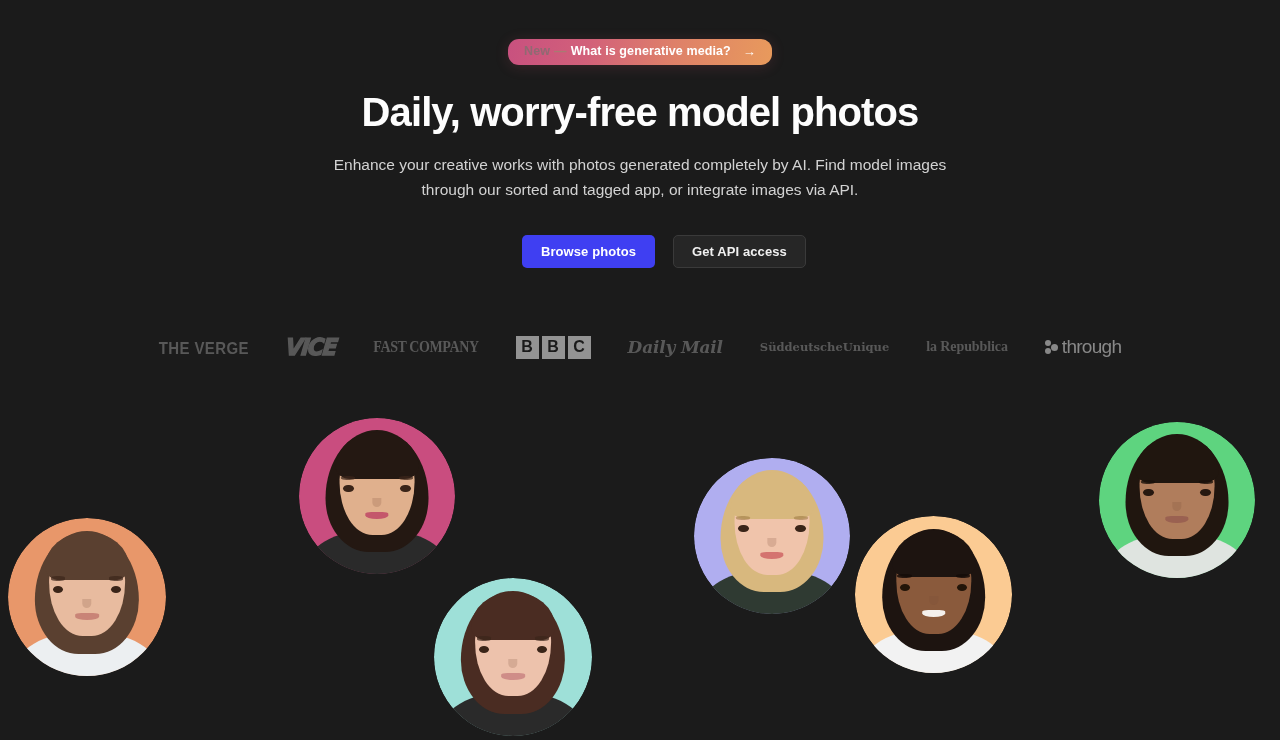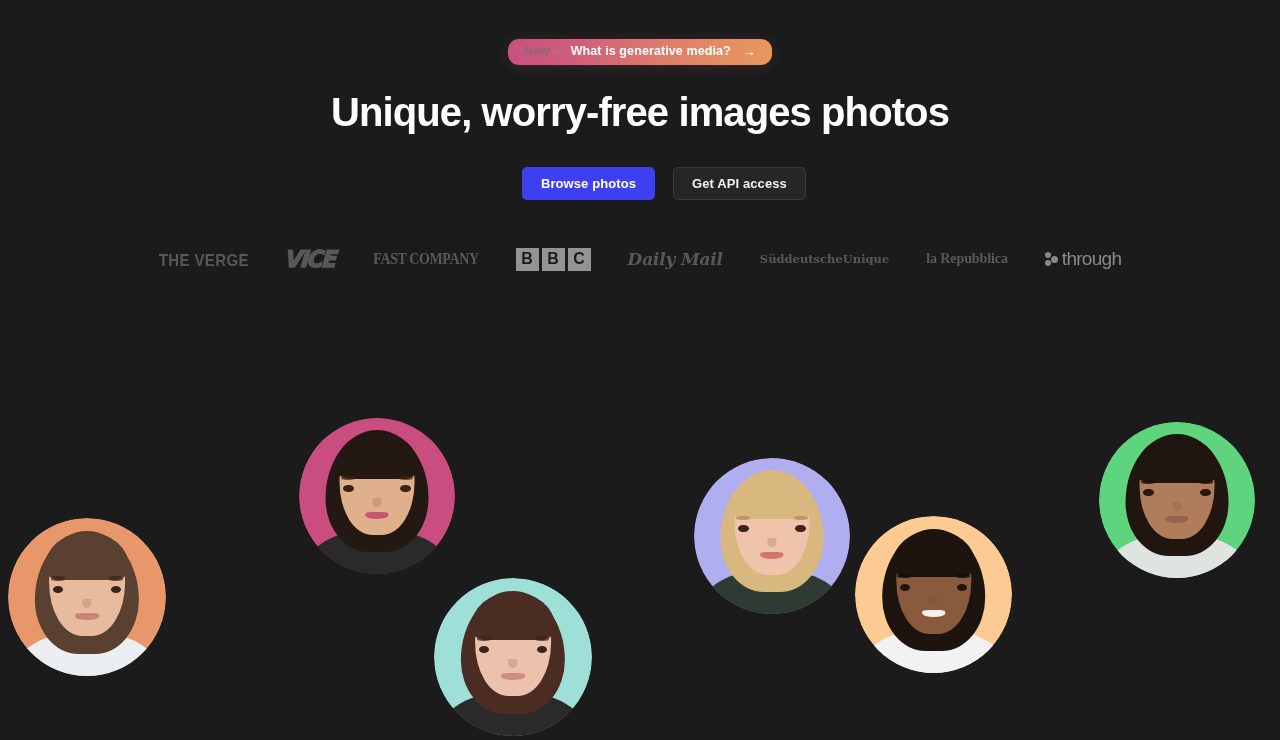--- a/index.html
+++ b/index.html
@@ -91,21 +91,21 @@
     width:133px;
     background:#262626;
     color:#f0f0f0;
     border:1px solid #3a3a3a;
   }
 
   
   .logos {
     position:relative;
     z-index:5;
-    margin-top:44px;
+    margin-top:64px;
     display:flex;
     justify-content:center;
     align-items:center;
     gap:37px;
     opacity:.95;
   }
   .logo {
     height:30px;
     display:flex;
     align-items:center;
@@ -359,22 +359,23 @@
 
   <div class="hero">
 
     <a class="badge">
       <span class="badge-new">New</span>
       <span class="badge-dash">—</span>
       <span class="badge-text">What is generative media?</span>
       <span class="badge-arrow">→</span>
     </a>
 
-    <h1 class="headline">Unique, worry-free images photos</h1>
-
+    <h1 class="headline">Daily, worry-free model photos</h1>
+
+    <p class="subtitle">Enhance your creative works with photos generated completely by AI. Find model images through our sorted and tagged app, or integrate images via API.</p>
 
     <div class="cta-row">
       <button class="btn btn-primary">Browse photos</button>
       <button class="btn btn-secondary">Get API access</button>
     </div>
 
     
     <div class="logos">
 
       <div class="logo logo-verge">THE VERGE</div>

